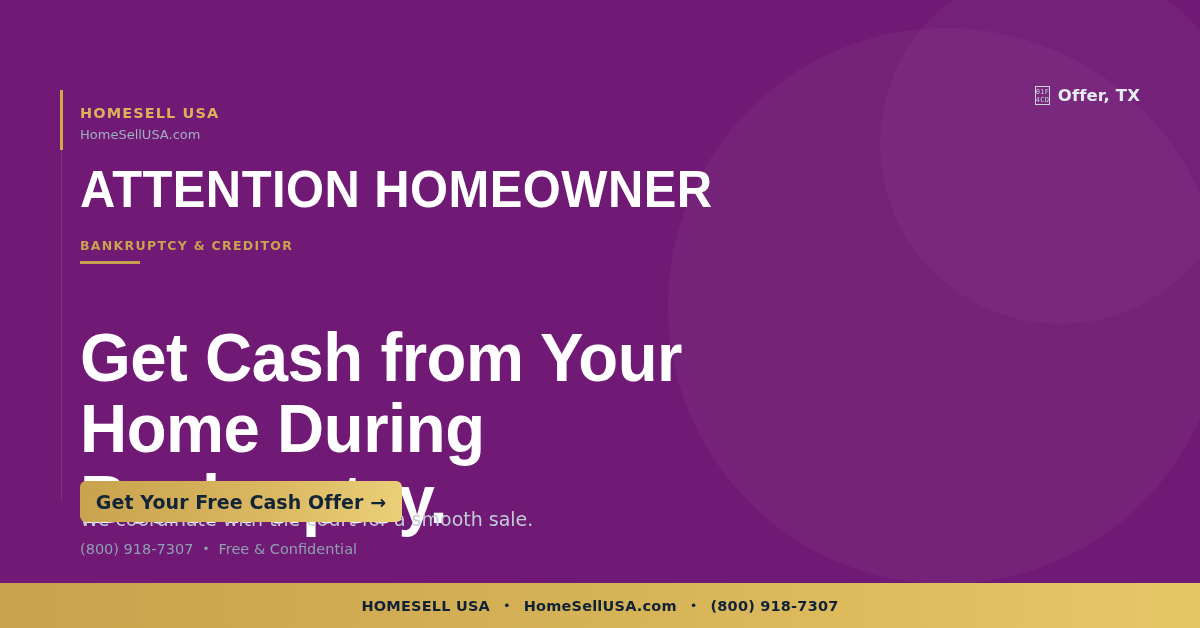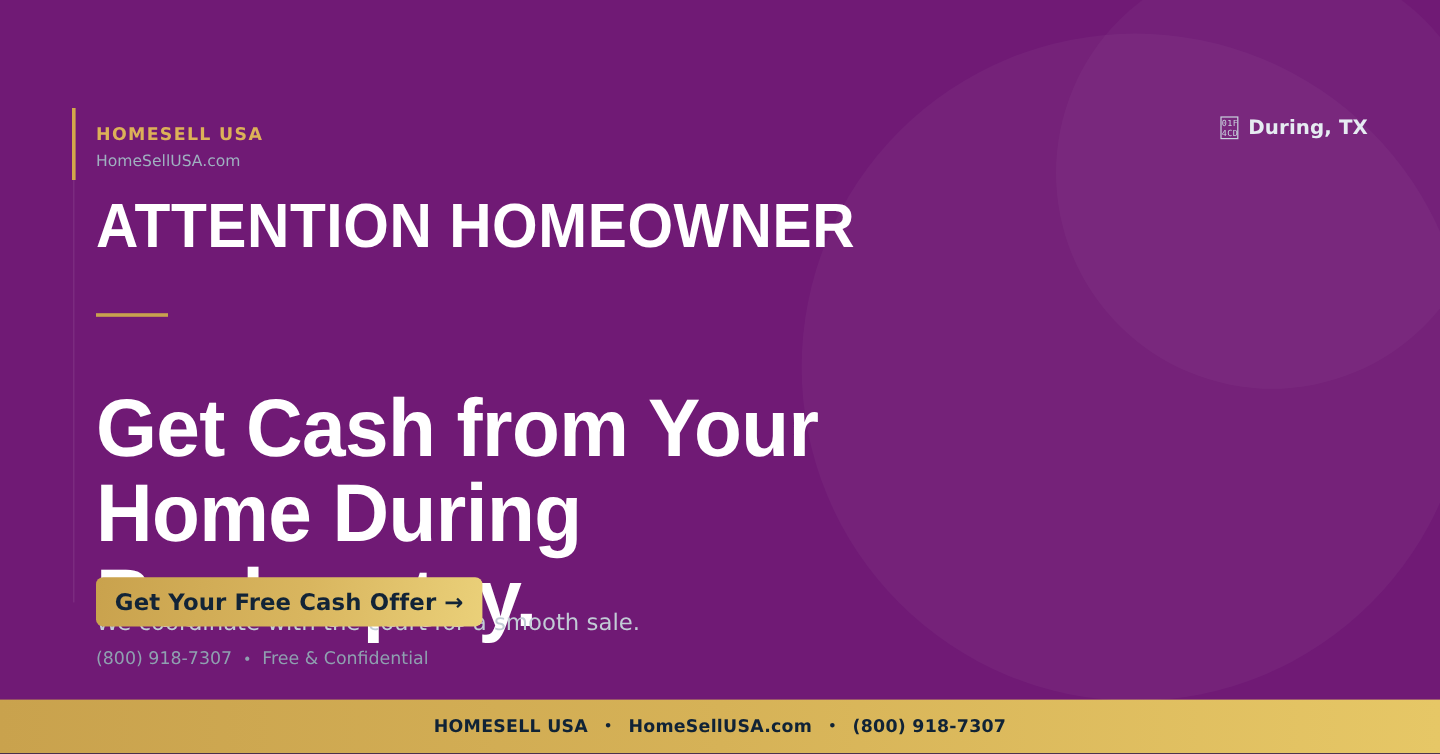--- a/index.html
+++ b/index.html
@@ -70,21 +70,21 @@
   .brand-site {
     margin-top: 5px;
     font-size: 13px;
     color: #9fb0c0;
     line-height: 1.2;
   }
   
   .location {
     position: absolute;
     right: 60px;
-    top: 97px;
+    top: 86px;
     display: flex;
     align-items: center;
     gap: 8px;
   }
   .tofu {
     display: inline-block;
     width: 15px;
     height: 19px;
     border: 1px solid #c9d4de;
     color: #c9d4de;
@@ -232,25 +232,26 @@
   <div class="brand">
     <div class="brand-name">HOMESELL USA</div>
     <div class="brand-site">HomeSellUSA.com</div>
   </div>
 
   <div class="location">
     <span class="tofu">
       <span>01F</span>
       <span>4CD</span>
     </span>
-    <span class="location-label">During, TX</span>
+    <span class="location-label">Offer, TX</span>
   </div>
 
   <div class="attention">ATTENTION HOMEOWNER</div>
 
+  <div class="eyebrow">BANKRUPTCY &amp; CREDITOR</div>
   <div class="eyebrow-rule"></div>
 
   <h1 class="headline">Get Cash from Your Home During Bankruptcy.</h1>
 
   <div class="subcopy">We coordinate with the court for a smooth sale.</div>
 
   <button class="cta">Get Your Free Cash Offer →</button>
 
   <div class="contact">
     <span>(800) 918-7307</span>

